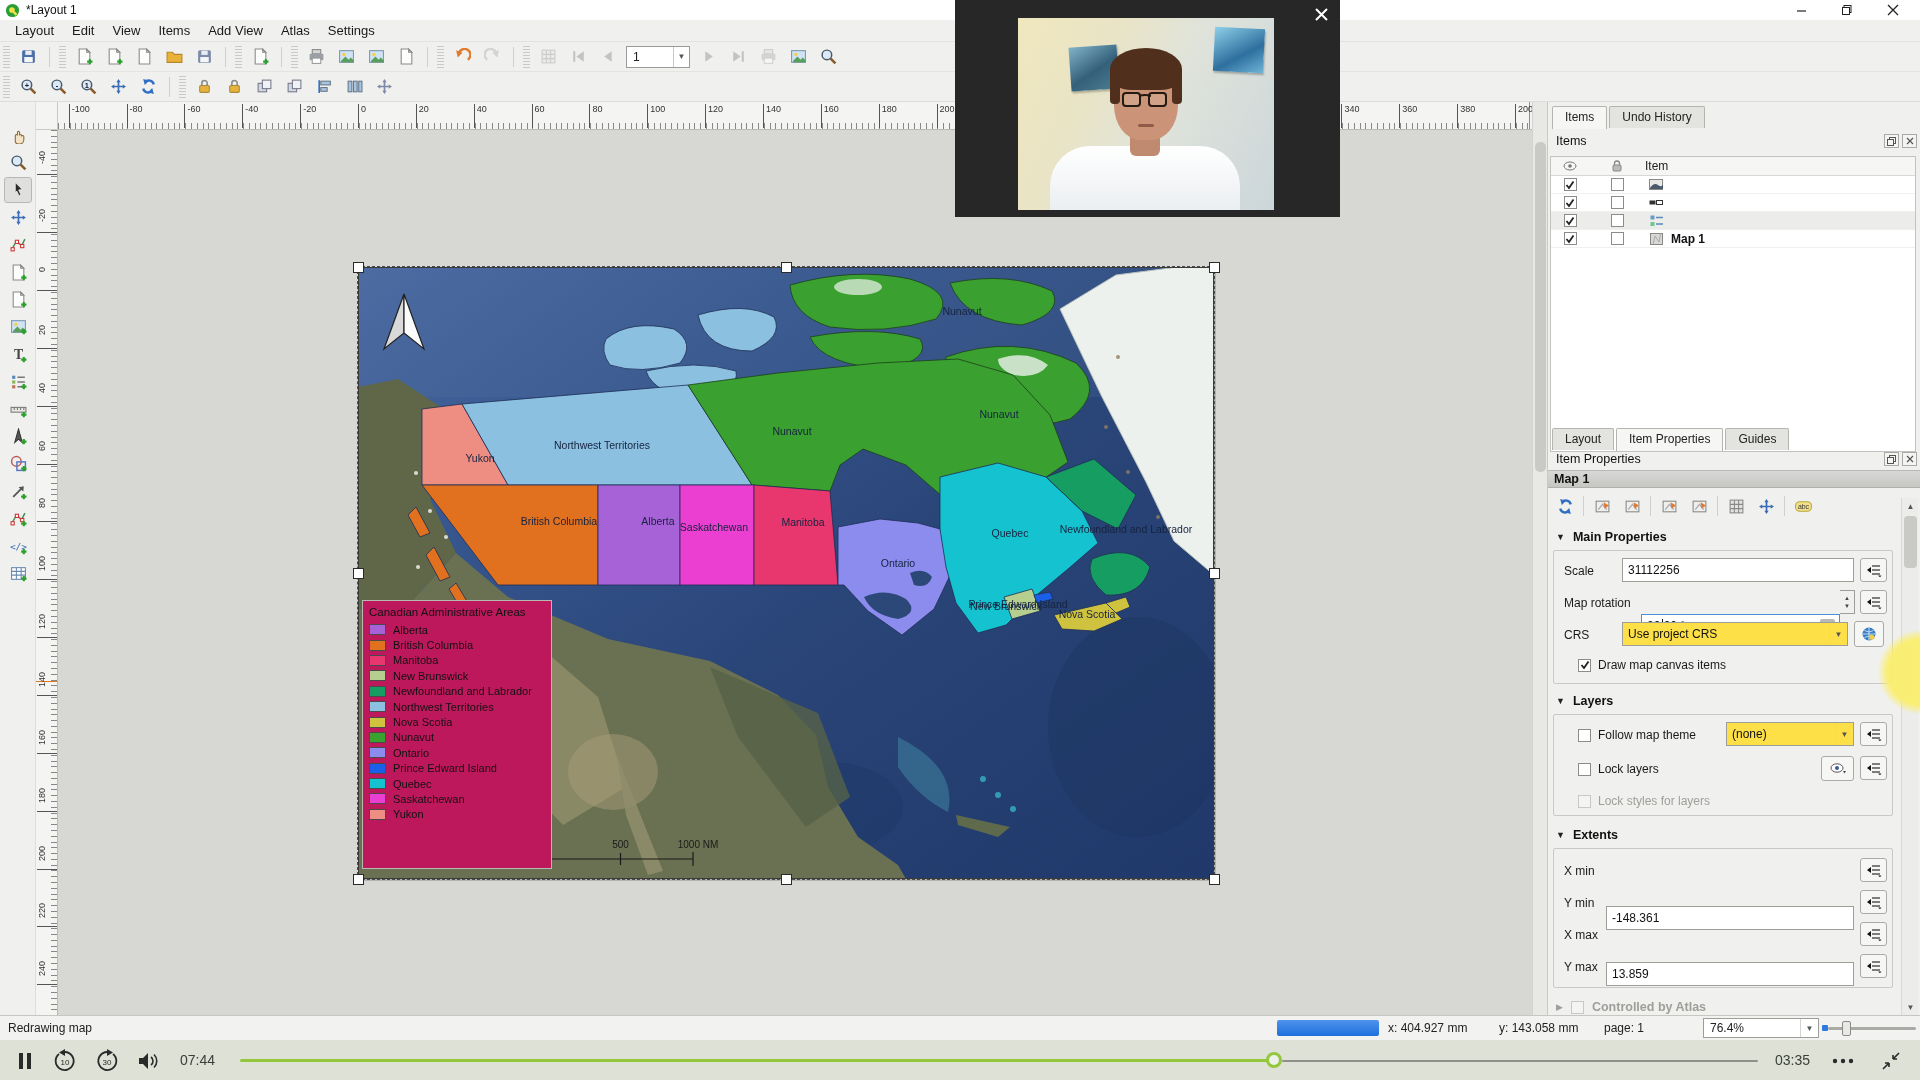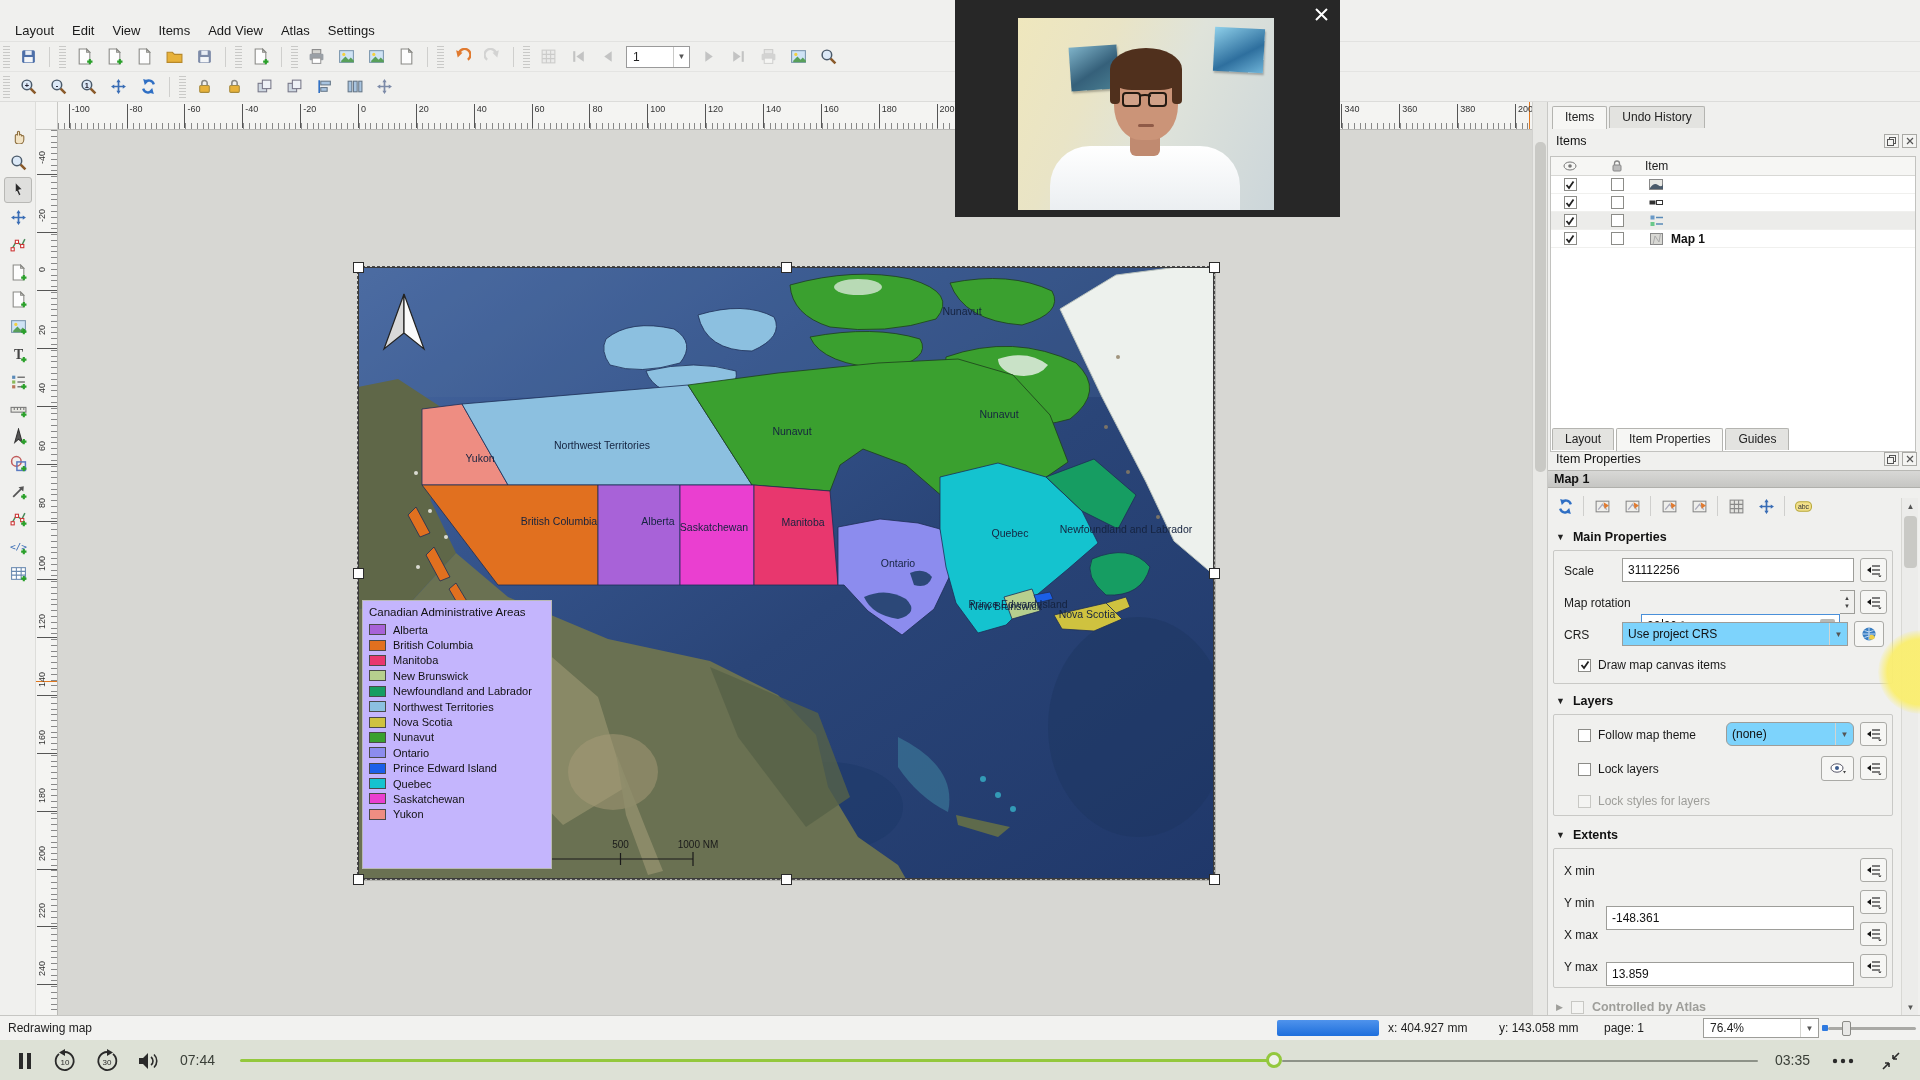--- a/index.html
+++ b/index.html
@@ -48,21 +48,21 @@
   #hmarker { position:absolute; top:0; width:1px; height:28px; background:#e07820;}
   #vmarker { position:absolute; left:0; height:1px; width:22px; background:#e07820;}
 
   
   #canvas { left:58px; top:130px; width:1474px; height:885px; background:#d7d7d3; overflow:hidden;}
   #page { left:300px; top:137px; width:856px; height:612px; background:#fff; box-shadow:2px 2px 0 #b4b4b0;}
   #mapsvg { display:block; }
   #selbox { left:299px; top:136px; width:858px; height:614px; border:1px dashed #4c4c4c; pointer-events:none;}
   .handle { width:11px; height:11px; background:#fff; border:1px solid #2a2a2a; }
   
-  #legendbox { left:304px; top:470px; width:190px; height:269px; background:#c4b5fd; border:1px solid #b9b9b4; padding:5px 6px 0 6px;}
+  #legendbox { left:304px; top:470px; width:190px; height:269px; background:#be185d; border:1px solid #b9b9b4; padding:5px 6px 0 6px;}
   #legendbox .lt { font-size:11.5px; color:#111; margin-bottom:4px;}
   .lrow { display:flex; align-items:center; height:15.4px; }
   .lchip { width:17px; height:11px; border:1px solid #4a4a4a; margin-right:7px; flex:0 0 17px;}
   .lname { font-size:11px; color:#111; white-space:nowrap;}
   #cscroll { left:1532px; top:102px; width:15px; height:913px; background:#e8e8e5; border-left:1px solid #d2d2cf;}
   #cscroll .thumb { left:2px; top:40px; width:11px; height:330px; background:#c9c9c5; border-radius:5px;}
 
   
   #rpanel { left:1547px; top:102px; width:373px; height:913px; background:#f0f0ee; border-left:1px solid #c9c9c6;}
   .tabrow { position:absolute; height:24px; display:flex; align-items:flex-end; }
@@ -85,21 +85,21 @@
   #map1bar { left:0px; top:346px; width:373px; }
   #propshead2 { background:linear-gradient(#d8d8d6,#c6c6c3); border-top:1px solid #b8b8b4; border-bottom:1px solid #b0b0ac; height:18px; display:flex; align-items:center; padding-left:6px; font-size:12.5px; font-weight:bold; color:#111;}
   #proptools { left:2px; top:366px; width:370px; height:28px; display:flex; align-items:center;}
   #propscroll { left:0; top:396px; width:352px; height:517px; overflow:hidden; }
   .sechead { display:flex; align-items:center; font-size:12.5px; font-weight:bold; color:#111; gap:8px; padding-left:8px;}
   .sechead .tri { font-size:9px; color:#222;}
   .gbox { position:absolute; left:5px; width:340px; border:1px solid #c9c9c6; border-radius:2px;}
   .frow { position:absolute; display:flex; align-items:center; font-size:12px; color:#1a1a1a;}
   .finput { background:#fff; border:1px solid #9d9d99; height:24px; font-size:12px; color:#111; display:flex; align-items:center; padding-left:5px; position:relative;}
   .finput.focus { border:1.5px solid #4a90d9; }
-  .combo { background:#7dd3fc; border:1px solid #9d9d99; height:24px; font-size:12px; color:#111; display:flex; align-items:center; padding-left:5px; justify-content:space-between;}
+  .combo { background:#fde047; border:1px solid #9d9d99; height:24px; font-size:12px; color:#111; display:flex; align-items:center; padding-left:5px; justify-content:space-between;}
   .combo .arr { width:18px; height:100%; border-left:1px solid #d4d4d0; display:flex; align-items:center; justify-content:center; font-size:8px; color:#555;}
   .ddbtn { width:27px; height:24px; background:#f6f6f4; border:1px solid #aaaaa6; border-radius:3px; display:flex; align-items:center; justify-content:center;}
   .sqbtn { background:#f6f6f4; border:1px solid #aaaaa6; border-radius:3px; display:flex; align-items:center; justify-content:center;}
   .spin { width:15px; height:24px; border:1px solid #9d9d99; border-left:none; background:#f0f0ee; display:flex; flex-direction:column; align-items:center; justify-content:center; font-size:6px; color:#444; gap:2px;}
   .caret { position:absolute; width:1px; height:15px; background:#111; }
   .clearbtn { position:absolute; right:4px; top:4px; width:15px; height:14px; background:#b9b9b5; border-radius:2px; color:#fff; font-size:9px; display:flex; align-items:center; justify-content:center;}
   .greytxt { color:#9e9e9a !important; }
   #pscroll { left:353px; top:396px; width:17px; height:517px; background:#ececea; border-left:1px solid #d8d8d4;}
   #pscroll .ar { width:17px; height:16px; display:flex; align-items:center; justify-content:center; font-size:8px; color:#555;}
   #pscroll .thumb { position:absolute; left:2px; top:18px; width:13px; height:52px; background:#c9c9c5; border-radius:4px;}
@@ -146,20 +146,44 @@
      background:radial-gradient(circle, rgba(250,238,110,.95) 0 55%, rgba(250,238,110,0) 72%); z-index:60;}
 
   svg { display:block; }
   .noselect { user-select:none; }
 </style>
 </head>
 <body>
 
 <div id="app" class="noselect">
 
+  <div id="titlebar" class="abs">
+    <svg class="abs" style="left:5px;top:3px" width="15" height="15" viewBox="0 0 16 16">
+      <circle cx="8" cy="8" r="7" fill="#299e35"></circle>
+      <circle cx="7.4" cy="7.4" r="3" fill="#f4e04b"></circle>
+      <rect x="9" y="9" width="4.6" height="2.6" fill="#f4e04b" transform="rotate(45 10 10)"></rect>
+    </svg>
+    <div class="abs ttl">*Layout 1</div>
+    <div class="abs winbtn" style="left:1786px">
+      <svg width="11" height="11" viewBox="0 0 11 11">
+          <line x1="1" y1="6" x2="10" y2="6" stroke="#222" stroke-width="1.2"></line>
+        </svg>
+    </div>
+    <div class="abs winbtn" style="left:1832px">
+      <svg width="12" height="12" viewBox="0 0 12 12">
+          <rect x="3" y="1.5" width="7" height="7" fill="none" stroke="#222"></rect>
+          <rect x="1.5" y="3.5" width="7" height="7" fill="#fff" stroke="#222"></rect>
+        </svg>
+    </div>
+    <div class="abs winbtn" style="left:1878px">
+      <svg width="12" height="12" viewBox="0 0 12 12">
+          <path d="M1,1 L11,11 M11,1 L1,11" stroke="#222" stroke-width="1.3"></path>
+        </svg>
+    </div>
+  </div>
 
   <div id="menubar" class="abs">
       <div class="mi">Layout</div>
       <div class="mi">Edit</div>
       <div class="mi">View</div>
       <div class="mi">Items</div>
       <div class="mi">Add View</div>
       <div class="mi">Atlas</div>
       <div class="mi">Settings</div>
     </div>
@@ -1034,21 +1058,21 @@
 
       <div class="sechead" style="position:absolute; left:0; top:172px;">
         <span class="tri">▼</span>
         <span>Layers</span>
       </div>
       <div class="gbox" style="top:192px; height:102px;"></div>
       <div class="frow" style="left:30px; top:206px; gap:7px;">
         <div class="cbx"></div>
         <span>Follow map theme</span>
       </div>
-      <div class="combo abs" style="left:178px; top:200px; width:128px;border-radius:6px;">
+      <div class="combo abs" style="left:178px; top:200px; width:128px;">
         <span>(none)</span>
           <span class="arr">▼</span>
       </div>
       <div class="ddbtn abs" style="left:312px; top:200px;">
           <svg width="16" height="14" viewBox="0 0 16 14">
             <path d="M6,3 h8 M6,7 h8 M6,11 h8" stroke="#555" stroke-width="1.6"></path>
             <path d="M1,7 L5,4 V10 Z" fill="#111"></path>
             <path d="M12,12.5 h3.5 L14,14.5 Z" fill="#333"></path>
           </svg>
         </div>

